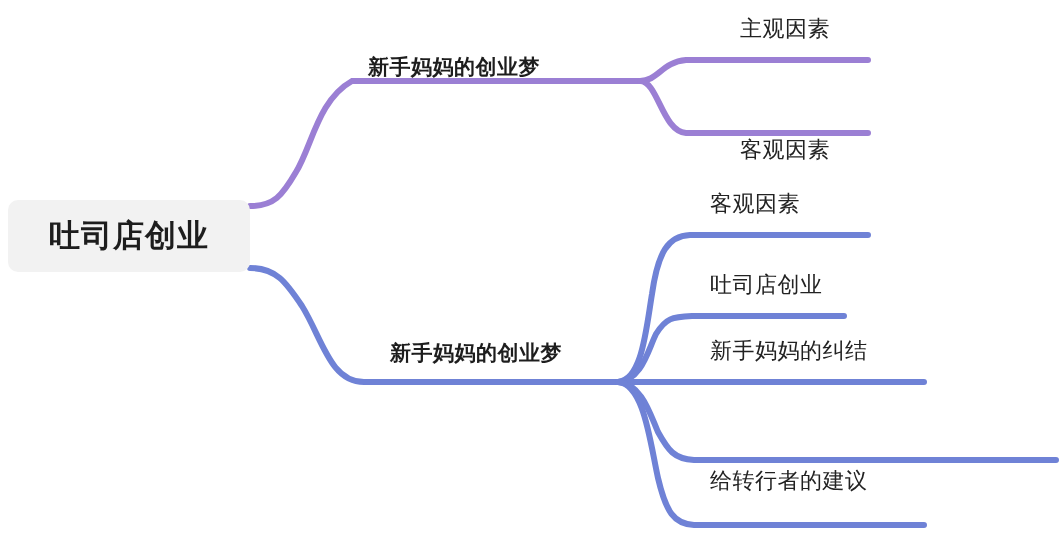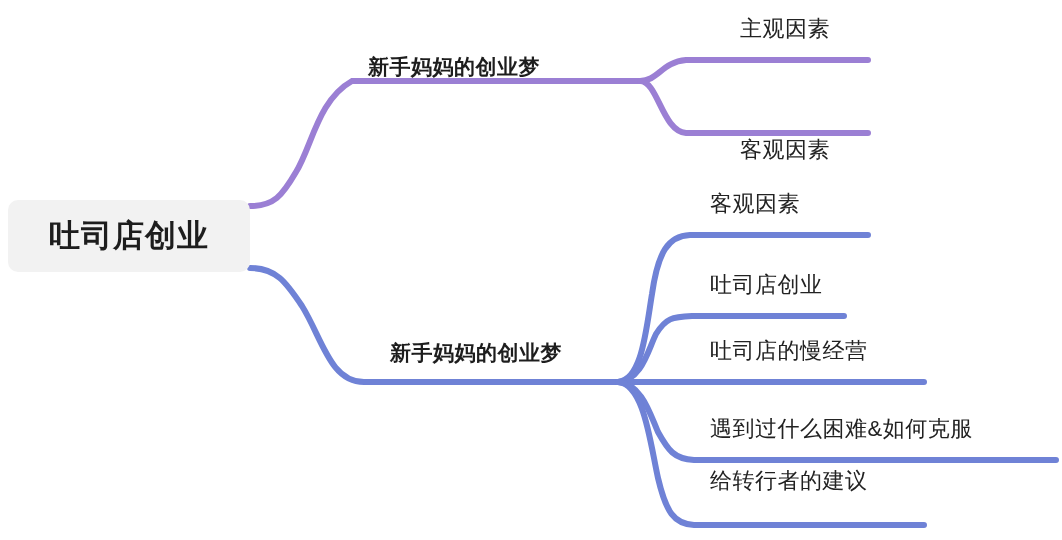--- a/index.html
+++ b/index.html
@@ -105,19 +105,18 @@
   <div class="node-label level1" style="left:390px; top:342px;">新手妈妈的创业梦</div>
 
   <div class="node-label level2" style="left:740px; top:18px;">主观因素</div>
 
   <div class="node-label level2" style="left:740px; top:91px;margin-top:48px;">客观因素</div>
 
   <div class="node-label level2" style="left:710px; top:193px;">客观因素</div>
 
   <div class="node-label level2" style="left:710px; top:274px;">吐司店创业</div>
 
-  <div class="node-label level2" style="left:710px; top:340px;">吐司店的慢经营</div>
+  <div class="node-label level2" style="left:710px; top:340px;">新手妈妈的纠结</div>
 
-  <div class="node-label level2" style="left:710px; top:418px;">遇到过什么困难&amp;如何克服</div>
 
   <div class="node-label level2" style="left:710px; top:470px;">给转行者的建议</div>
 
 </div>
 
 </body></html>

